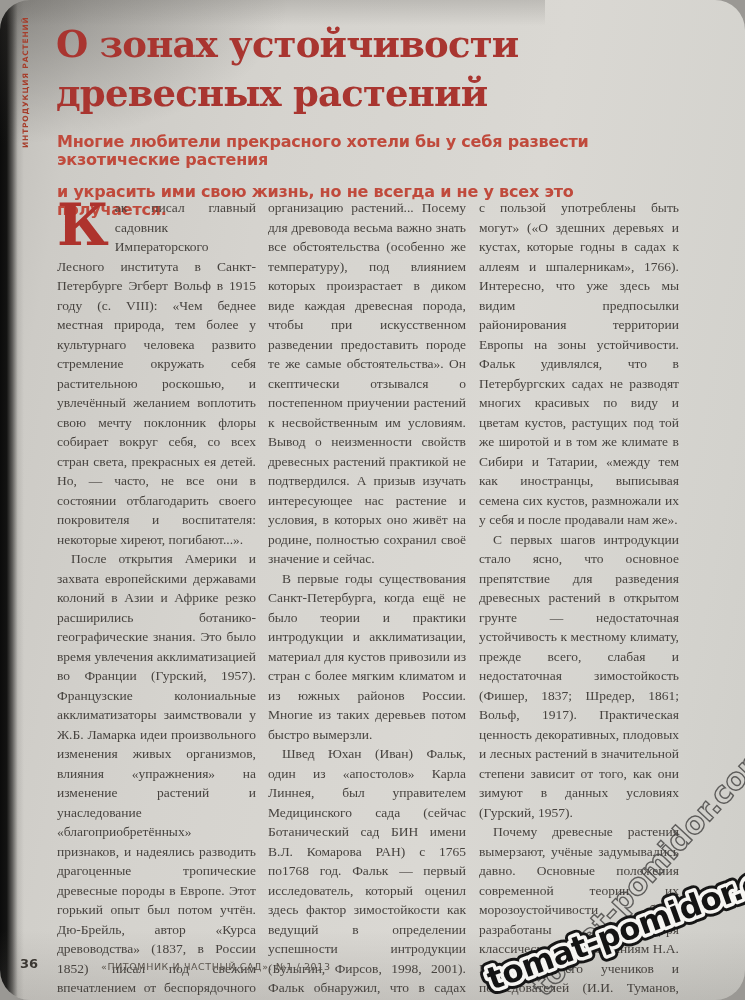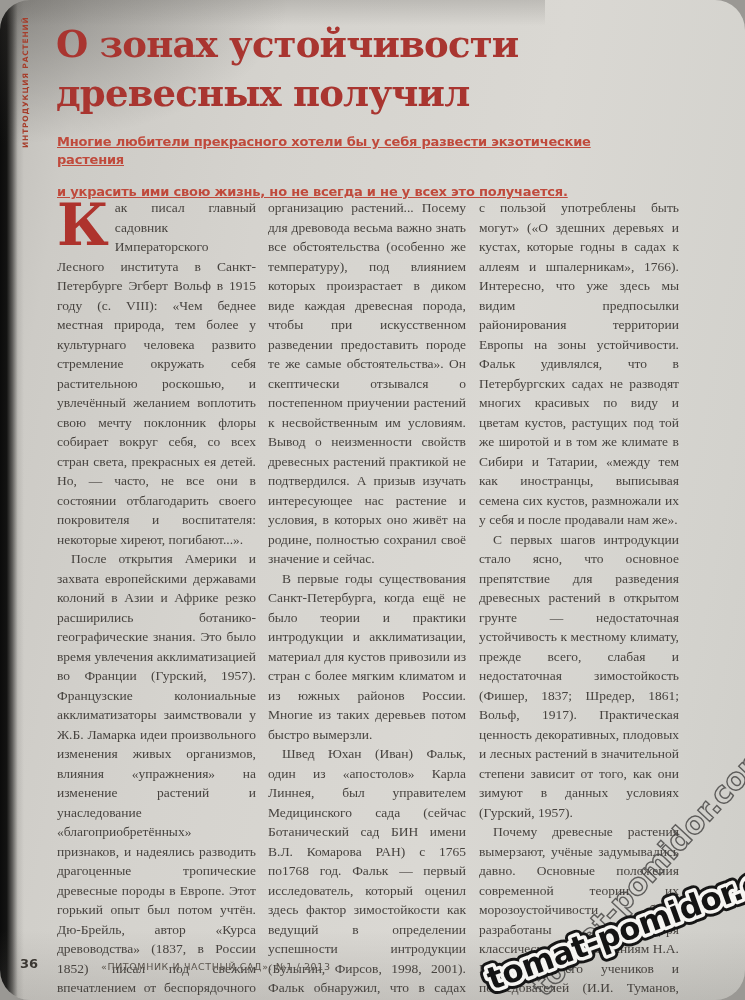--- a/index.html
+++ b/index.html
@@ -27,22 +27,22 @@
     letter-spacing:.8px;color:#a63e2c;white-space:nowrap;
   }
 
   
   .headline{position:absolute;left:56px;top:20px;
     font-family:"DejaVu Serif",serif;font-weight:700;
     font-size:37px;line-height:49px;letter-spacing:-.8px;color:#a93530;}
 
   
   .lede{position:absolute;left:57px;top:133px;width:600px;
-    font-family:"DejaVu Sans",sans-serif;font-weight:600;font-size:13px;
-    color:#c04a3c;letter-spacing:-.2px;text-decoration:underline;}
+    font-family:"DejaVu Sans",sans-serif;font-weight:600;font-size:16px;
+    color:#c04a3c;letter-spacing:-.2px;}
   .lede .line{margin:0 0 14px 0;line-height:18px;}
 
   
   .col{position:absolute;top:198px;width:199px;text-align:justify;
     font-family:"Liberation Serif",serif;font-size:13.5px;line-height:19.5px;
     color:#47433f;hyphens:auto;-webkit-hyphens:auto;}
   .col-1{left:57px;}
   .col-2{left:268px;width:198px;}
   .col-3{left:479px;width:200px;}
   .col p{margin:0;padding:0;}
@@ -74,21 +74,21 @@
 
   <div class="edge-left"></div>
   <div class="corner-shade-tl"></div>
   <div class="shade-top"></div>
   <div class="shade-bottom"></div>
 
   <div class="rubric">ИНТРОДУКЦИЯ РАСТЕНИЙ</div>
 
   <div class="headline">
     <div>О зонах устойчивости</div>
-    <div>древесных получил</div>
+    <div>древесных растений</div>
   </div>
 
   <div class="lede">
     <p class="line">Многие любители прекрасного хотели бы у себя развести экзотические растения</p>
     <p class="line">и украсить ими свою жизнь, но не всегда и не у всех это получается.</p>
   </div>
 
   <div class="col col-1">
     <p><span class="dropcap">К</span><span>ак писал главный садовник Императорского Лесного института в Санкт-Петербурге Эгберт Вольф в 1915 году (с. VIII): «Чем беднее местная природа, тем более у культурнаго человека развито стремление окружать себя растительною роскошью, и увлечённый желанием воплотить свою мечту поклонник флоры собирает вокруг себя, со всех стран света, прекрасных ея детей. Но, — часто, не все они в состоянии отблагодарить своего покровителя и воспитателя: некоторые хиреют, погибают...».</span></p>
     <p>После открытия Америки и захвата европейскими державами колоний в Азии и Африке резко расширились ботанико-географические знания. Это было время увлечения акклиматизацией во Франции (Гурский, 1957). Французские колониальные акклиматизаторы заимствовали у Ж.Б. Ламарка идеи произвольного изменения живых организмов, влияния «упражнения» на изменение растений и унаследование «благоприобретённых» признаков, и надеялись разводить драгоценные тропические древесные породы в Европе. Этот горький опыт был потом учтён. Дю-Брейль, автор «Курса древоводства» (1837, в России 1852) писал под свежим впечатлением от беспорядочного завоза во Францию тропических и субтропических растений (цит. по А.В. Гурскому (1957, с. 27): «Ни одно растение тёплых стран не выдерживает холода наших зим. Природа создала растения так, что они могут произрастать только в известных местных условиях, а мы не в состоянии переменить</p>

